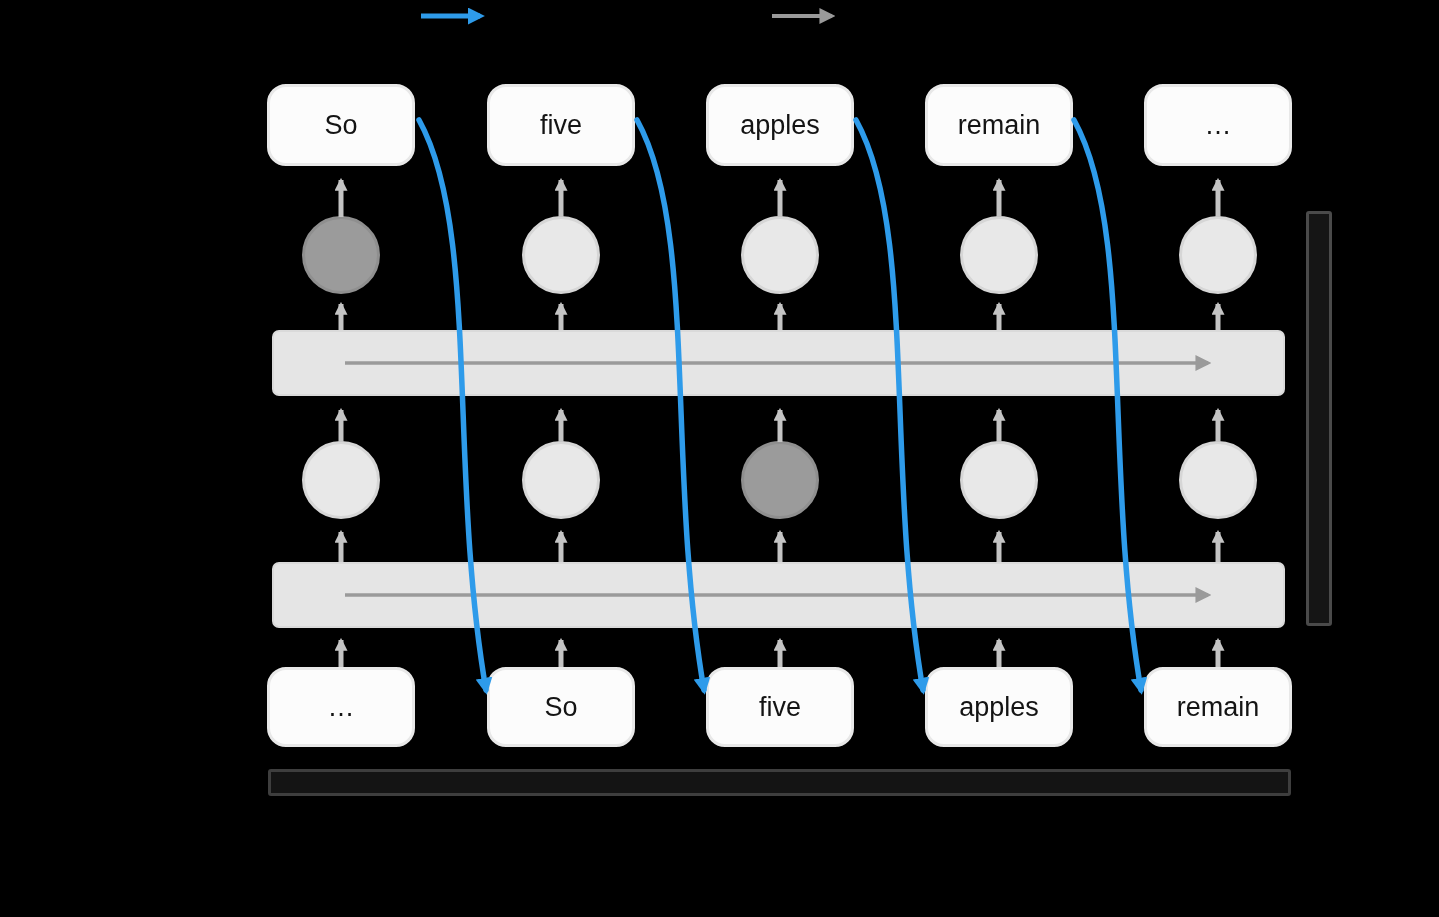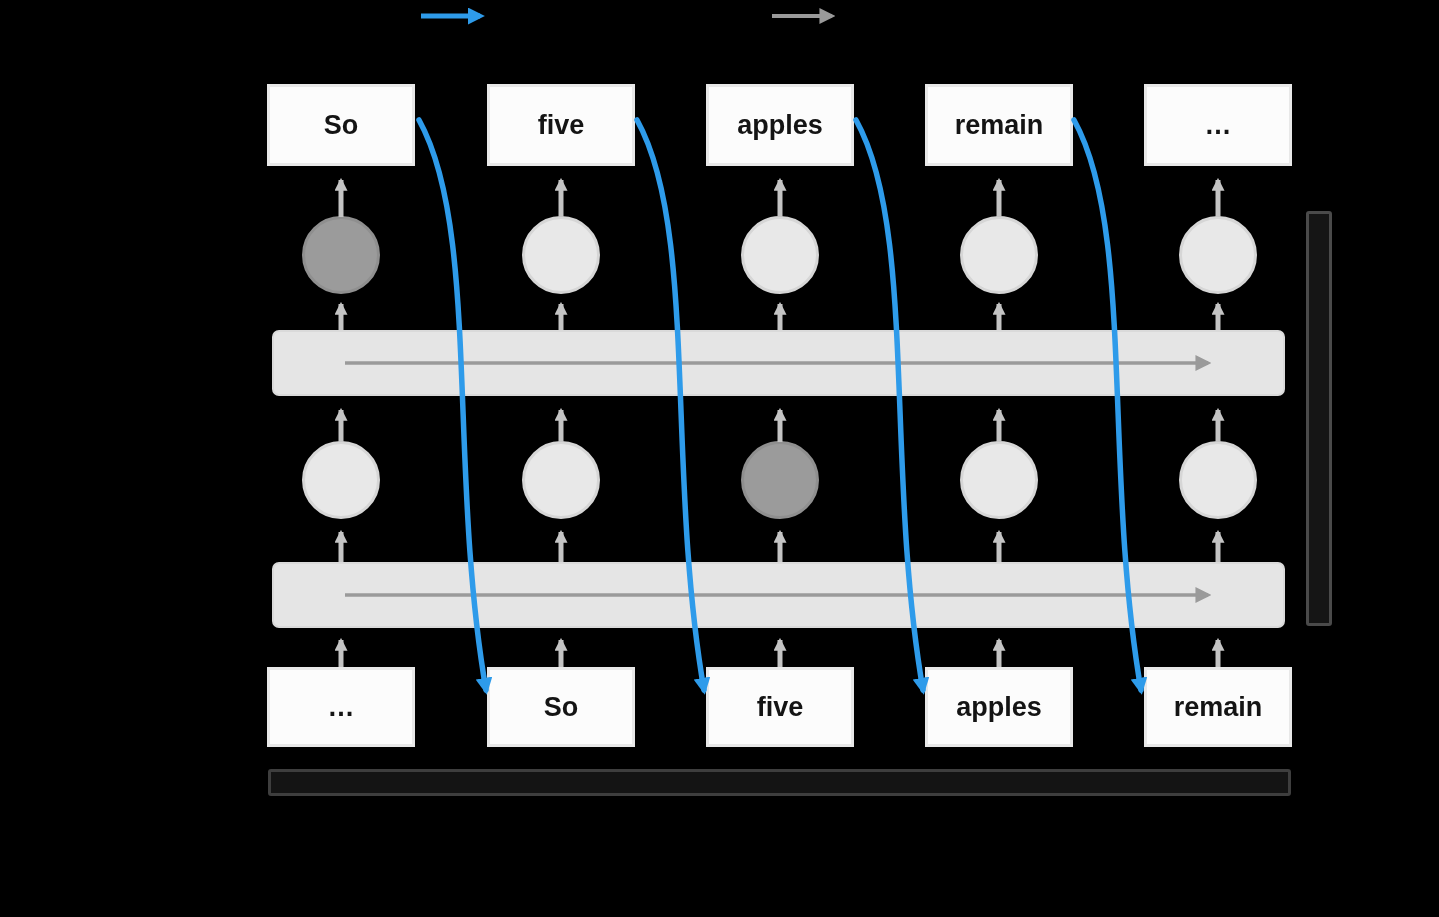--- a/index.html
+++ b/index.html
@@ -9,24 +9,24 @@
     background:#000;
     overflow:hidden;
     font-family:"Liberation Sans", sans-serif;
   }
   
   .token-box{
     position:absolute;
     width:148px;height:82px;
     background:#FCFCFC;
     border:3px solid #E8E8E8;
-    border-radius:0;
+    border-radius:19px;
     box-sizing:border-box;
     display:flex;align-items:center;justify-content:center;
-    font-weight:700;font-size:27px;color:#141414;
+    font-weight:400;font-size:27px;color:#141414;
     box-shadow:0 1px 4px rgba(0,0,0,.45);
   }
   .row-top{top:84px;}
   .row-bottom{top:667px;height:80px;}
   .b0{left:267px}.b1{left:487px}.b2{left:706px}.b3{left:925px}.b4{left:1144px}
 
   
   .node{
     position:absolute;
     width:78px;height:78px;border-radius:50%;

